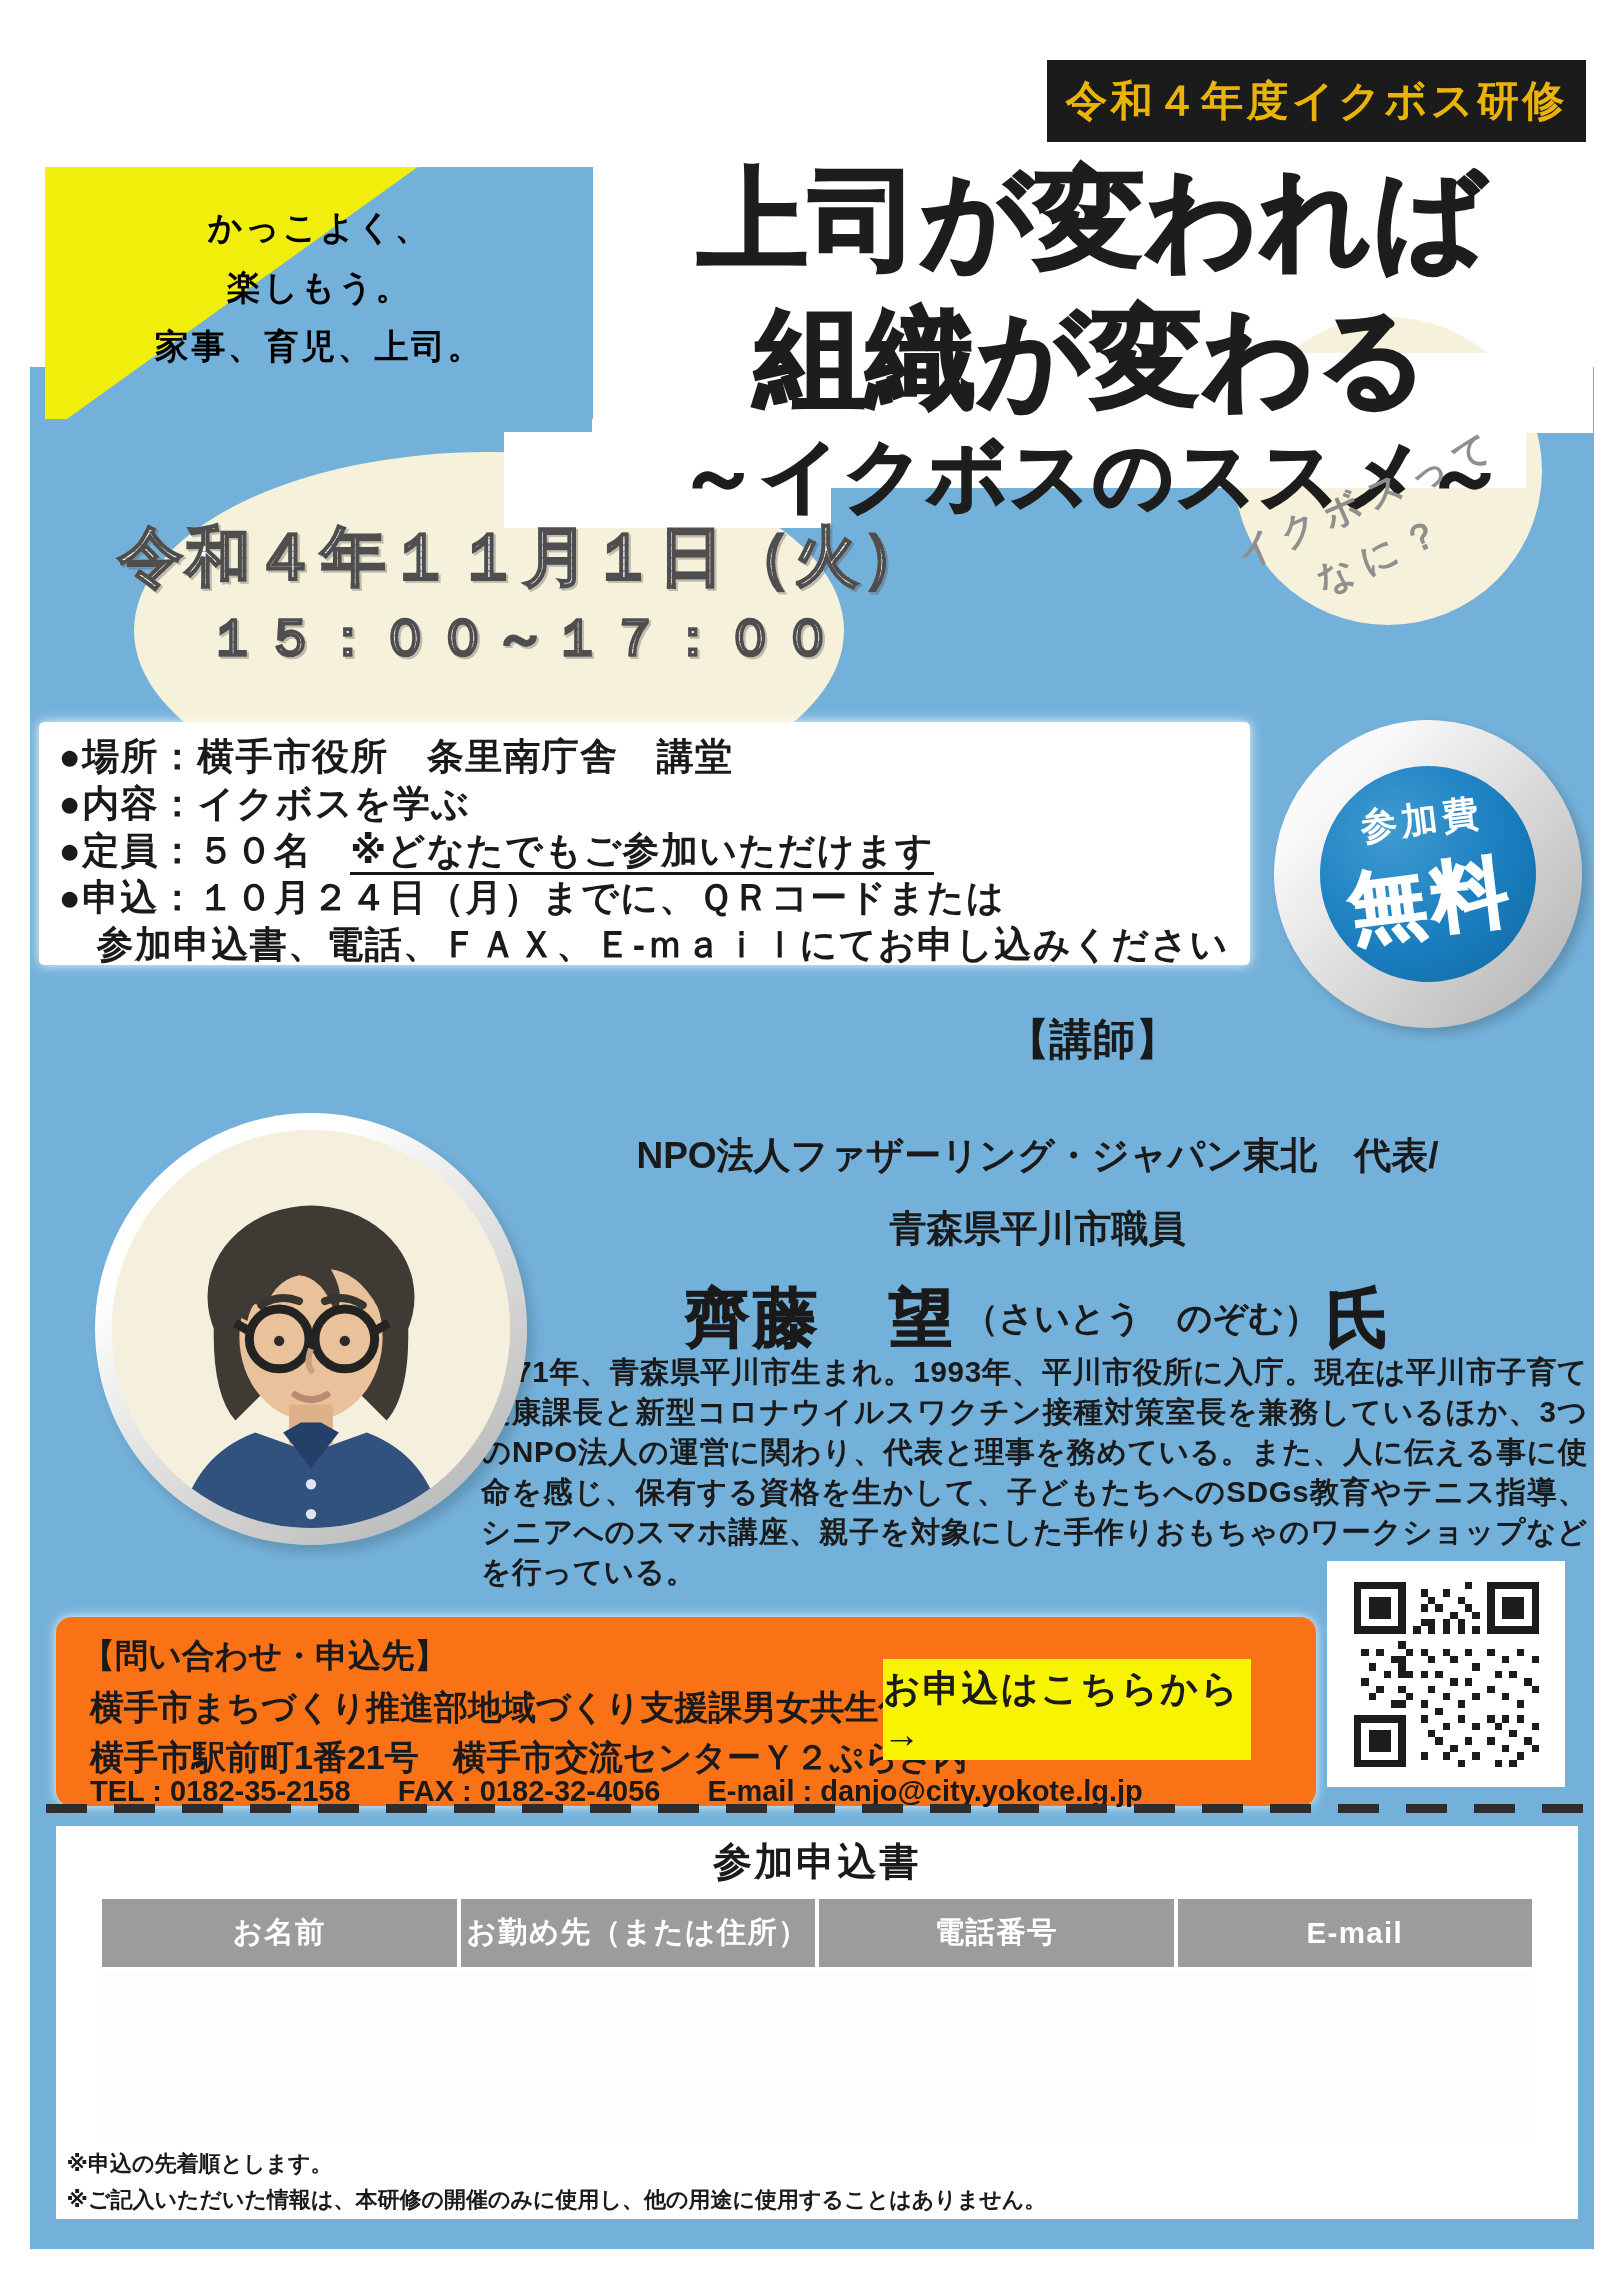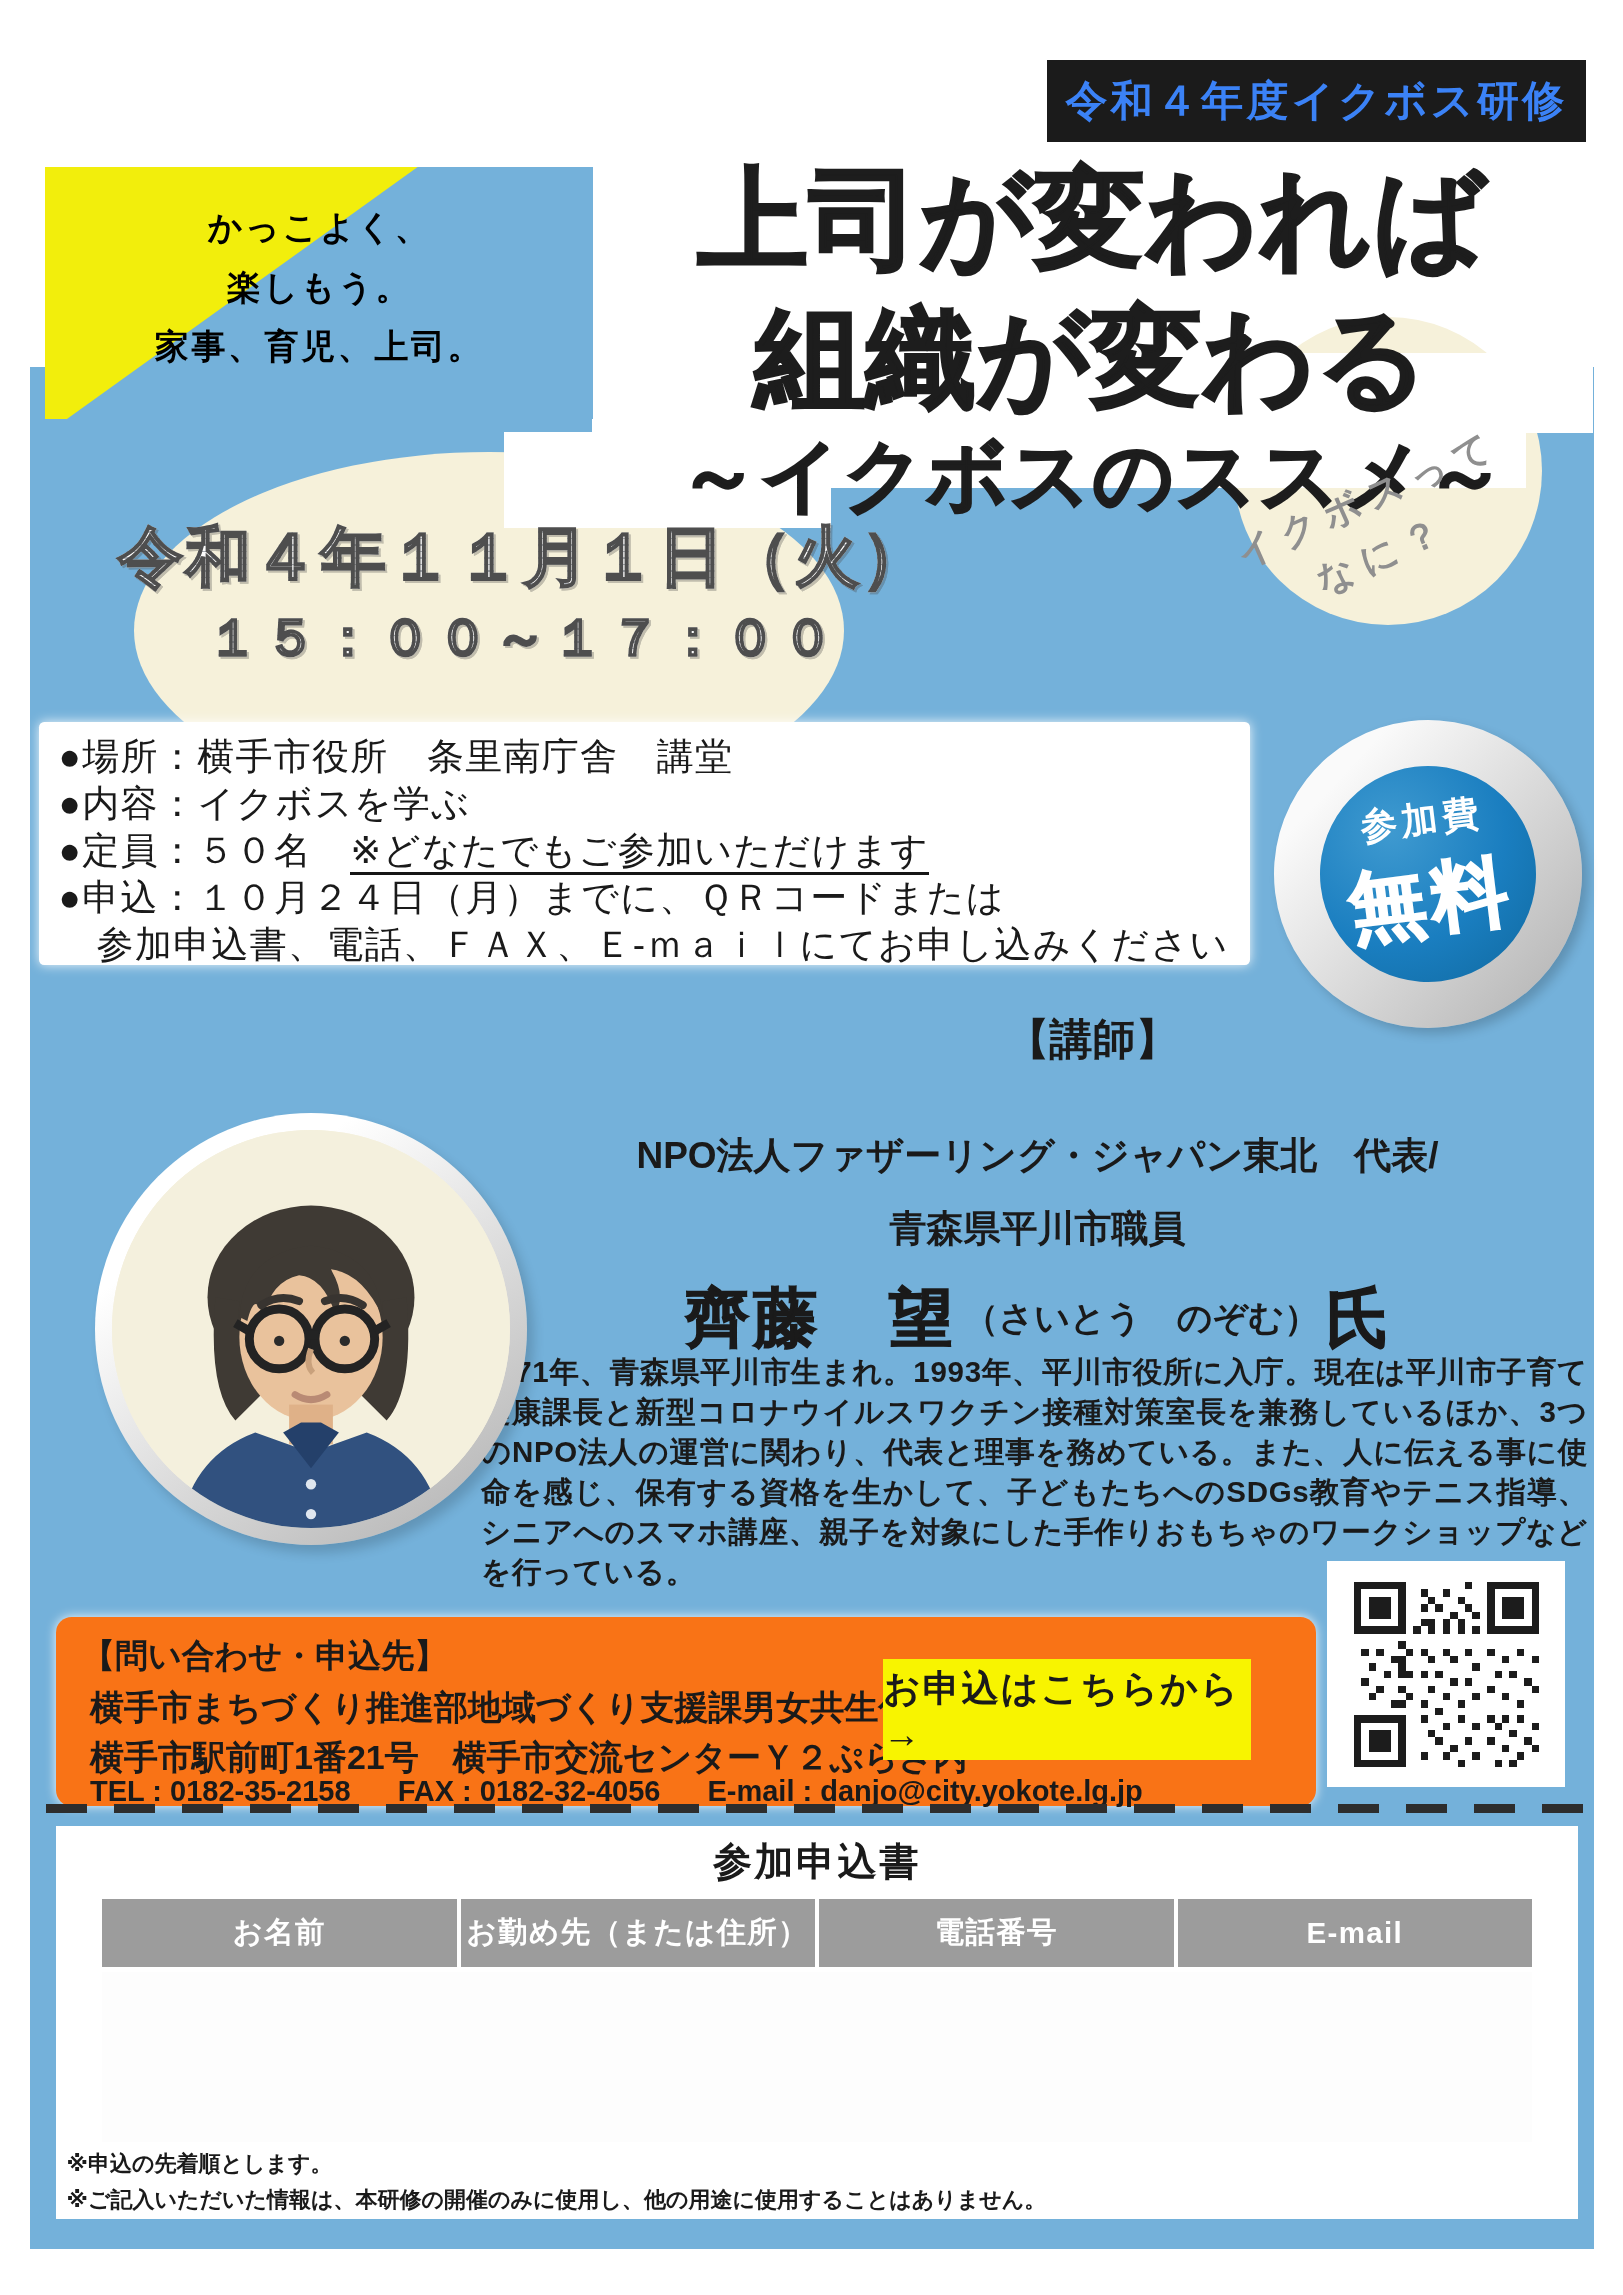--- a/index.html
+++ b/index.html
@@ -18,21 +18,21 @@
   .white-ext2{left:504px;top:487px;width:327px;height:41px;background:#ffffff;}
 
   
   .corner-block{left:45px;top:167px;width:548px;height:252px;background:#74b1da;}
   .corner-yellow{position:absolute;inset:0;background:#f2ee0c;
     clip-path:polygon(0 0,68% 0,4% 100%,0 100%);}
   .corner-text{position:absolute;left:39px;top:31px;width:471px;text-align:center;
     font-size:34px;font-weight:700;color:#000000;line-height:1.75;letter-spacing:2.6px;}
 
   
-  .banner{left:1047px;top:60px;width:539px;height:82px;background:#1b1b1b;color:#3b82f6;
+  .banner{left:1047px;top:60px;width:539px;height:82px;background:#1b1b1b;color:#eab308;
     font-size:42px;font-weight:700;letter-spacing:3.3px;text-align:center;line-height:82px;}
   .title-wrap{left:592px;top:149px;width:1001px;text-align:center;color:#1d1d1d;}
   .title-line{font-size:110px;font-weight:700;line-height:139px;letter-spacing:1.3px;
     -webkit-text-stroke:2.6px #1d1d1d;}
   .title-sub{font-size:80px;font-weight:700;line-height:98px;letter-spacing:1.3px;
     -webkit-text-stroke:2px #1d1d1d;}
 
   
   .teaser{left:1227px;top:530px;transform:rotate(-24deg);transform-origin:left top;
     color:#8f8f8f;font-size:37px;font-weight:700;letter-spacing:9.2px;line-height:1.55;}
@@ -47,21 +47,21 @@
     -webkit-text-fill-color:transparent;
     -webkit-text-stroke:2px #4e4e4e;
     filter:drop-shadow(2px 2px 0 rgba(70,70,70,.30));
   }
   .date-line{font-size:65px;font-weight:700;letter-spacing:2.6px;line-height:1.15;}
   .time-line{font-size:51px;font-weight:700;letter-spacing:6.5px;margin-top:9.2px;}
 
   
   .info-box{left:39px;top:722px;width:1211px;height:243px;background:#ffffff;border-radius:5.2px;
     padding:10.5px 0 0 19.6px;box-sizing:border-box;box-shadow:0 0 11.8px rgba(255,255,255,.9);}
-  .info-row{font-size:37px;font-weight:400;line-height:47px;letter-spacing:1.3px;white-space:nowrap;}
+  .info-row{font-size:37px;font-weight:700;line-height:47px;letter-spacing:1.3px;white-space:nowrap;}
   .info-row .u{border-bottom:3.9px solid #161616;padding-bottom:1.3px;}
   .info-row.wrap2{padding-left:38px;}
 
   
   .badge{left:1274px;top:720px;width:308px;height:308px;border-radius:50%;
     background:linear-gradient(140deg,#fafafa 20%,#bdbdbd 85%);
     box-shadow:5.2px 6.5px 10.5px rgba(0,0,0,.18);transform:rotate(-7deg);}
   .badge-inner{position:absolute;inset:46px;border-radius:50%;
     background:radial-gradient(circle at 35% 28%,#3f9ad0,#1a7ec0 55%,#10699f);
     display:flex;flex-direction:column;align-items:center;justify-content:center;color:#fff;}

